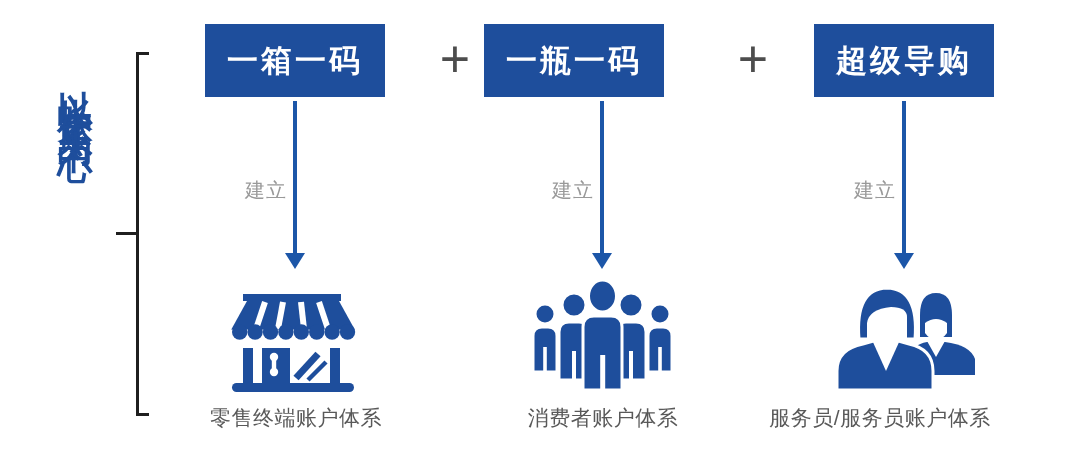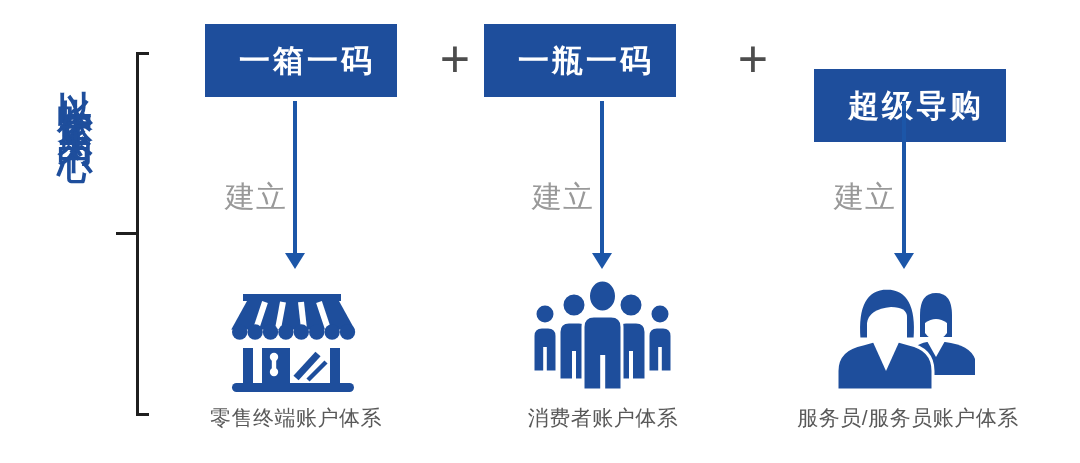--- a/index.html
+++ b/index.html
@@ -16,55 +16,55 @@
   
   .br{position:absolute;background:#1f1f1f;}
   .br-v{left:136px;top:52px;width:3px;height:364px;}
   .br-t{left:136px;top:52px;width:13px;height:3px;}
   .br-b{left:136px;top:413px;width:13px;height:3px;}
   .br-m{left:116px;top:232px;width:23px;height:3px;}
   
   .hbox{
     position:absolute;top:24px;width:180px;height:73px;background:#1e4e9c;
     display:flex;align-items:center;justify-content:center;
-    color:#ffffff;font-size:31px;font-weight:700;letter-spacing:3px;padding-left:12px;
+    color:#ffffff;font-size:31px;font-weight:700;letter-spacing:3px;
   }
-  .hbox.c1{left:205px;} .hbox.c2{left:484px;} .hbox.c3{left:814px;margin-top:45px;}
+  .hbox.c1{left:205px;} .hbox.c2{left:484px;} .hbox.c3{left:814px;}
   
   .plus{
     position:absolute;top:30px;width:60px;height:60px;line-height:58px;
     text-align:center;font-size:52px;font-weight:400;color:#4d4d4d;
   }
   .plus.p1{left:425px;} .plus.p2{left:723px;}
   
   .arrow-line{position:absolute;top:101px;width:4px;height:152px;background:#1c56a8;}
   .al1{left:293px;} .al2{left:600px;} .al3{left:902px;}
   .arrow-head{
     position:absolute;top:253px;width:0;height:0;
     border-left:10px solid transparent;border-right:10px solid transparent;
     border-top:16px solid #1c56a8;
   }
   .ah1{left:285px;} .ah2{left:592px;} .ah3{left:894px;}
   
   .build{
     position:absolute;top:177px;width:80px;text-align:right;
-    font-size:30px;color:#999999;letter-spacing:1px;
+    font-size:20px;color:#999999;letter-spacing:1px;
   }
   .b1{left:207px;} .b2{left:514px;} .b3{left:816px;}
   
   .icon{position:absolute;}
   .icon-store{left:230px;top:291px;width:126px;height:101px;}
   .icon-crowd{left:530px;top:279px;width:145px;height:111px;}
   .icon-staff{left:835px;top:283px;width:145px;height:107px;}
   
   .caption{
     position:absolute;top:404px;width:320px;text-align:center;
     font-size:21px;font-weight:400;color:#595959;letter-spacing:0.5px;
   }
-  .cap1{left:136px;} .cap2{left:443px;} .cap3{left:748px;}
+  .cap1{left:136px;} .cap2{left:443px;} .cap3{left:720px;}
   .blue{fill:#1e4e9c;}
 </style>
 </head>
 <body>
 
 <div class="canvas">
 
   <div class="vtitle">以帐户体系为中心</div>
 
   <div>

